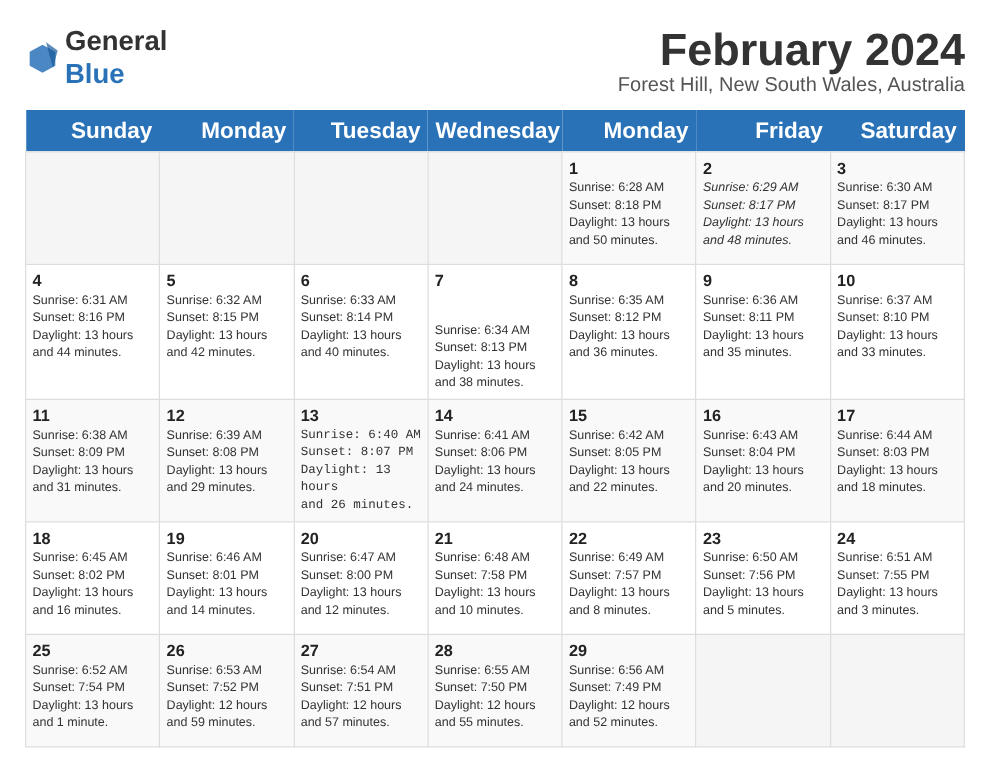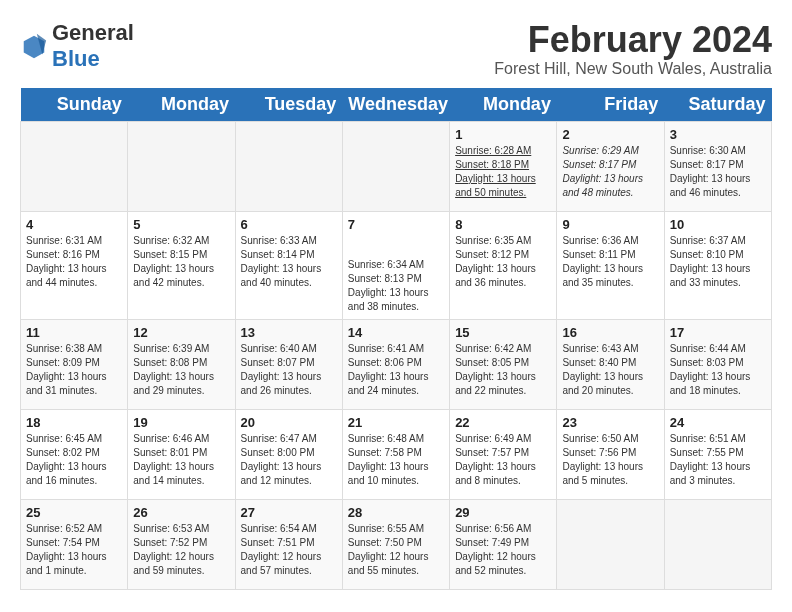--- a/index.html
+++ b/index.html
@@ -118,21 +118,21 @@
       </tr>
   </thead>
   <tbody id="calendar-body">
   <tr>
         <td class="empty-cell"></td>
         <td class="empty-cell"></td>
         <td class="empty-cell"></td>
         <td class="empty-cell"></td>
         <td>
           <div class="day-num">1</div>
-          <div class="day-info" style="white-space: pre-line; text-decoration: underline;">Sunrise: 6:28 AM
+          <div class="day-info" style="white-space: pre-line;">Sunrise: 6:28 AM
 Sunset: 8:18 PM
 Daylight: 13 hours
 and 50 minutes.</div>
         </td>
         <td>
           <div class="day-num">2</div>
           <div class="day-info" style="white-space: pre-line; font-style: italic;">Sunrise: 6:29 AM
 Sunset: 8:17 PM
 Daylight: 13 hours
 and 48 minutes.</div>
@@ -206,21 +206,21 @@
         </td>
         <td>
           <div class="day-num">12</div>
           <div class="day-info" style="white-space: pre-line;">Sunrise: 6:39 AM
 Sunset: 8:08 PM
 Daylight: 13 hours
 and 29 minutes.</div>
         </td>
         <td>
           <div class="day-num">13</div>
-          <div class="day-info" style="white-space: pre-line;">Sunrise: 6:40 AM
+          <div class="day-info" style="white-space: pre-line; font-family: Liberation Mono, monospace;">Sunrise: 6:40 AM
 Sunset: 8:07 PM
 Daylight: 13 hours
 and 26 minutes.</div>
         </td>
         <td>
           <div class="day-num">14</div>
           <div class="day-info" style="white-space: pre-line;">Sunrise: 6:41 AM
 Sunset: 8:06 PM
 Daylight: 13 hours
 and 24 minutes.</div>
@@ -228,21 +228,21 @@
         <td>
           <div class="day-num">15</div>
           <div class="day-info" style="white-space: pre-line;">Sunrise: 6:42 AM
 Sunset: 8:05 PM
 Daylight: 13 hours
 and 22 minutes.</div>
         </td>
         <td>
           <div class="day-num">16</div>
           <div class="day-info" style="white-space: pre-line;">Sunrise: 6:43 AM
-Sunset: 8:40 PM
+Sunset: 8:04 PM
 Daylight: 13 hours
 and 20 minutes.</div>
         </td>
         <td>
           <div class="day-num">17</div>
           <div class="day-info" style="white-space: pre-line;">Sunrise: 6:44 AM
 Sunset: 8:03 PM
 Daylight: 13 hours
 and 18 minutes.</div>
         </td>

